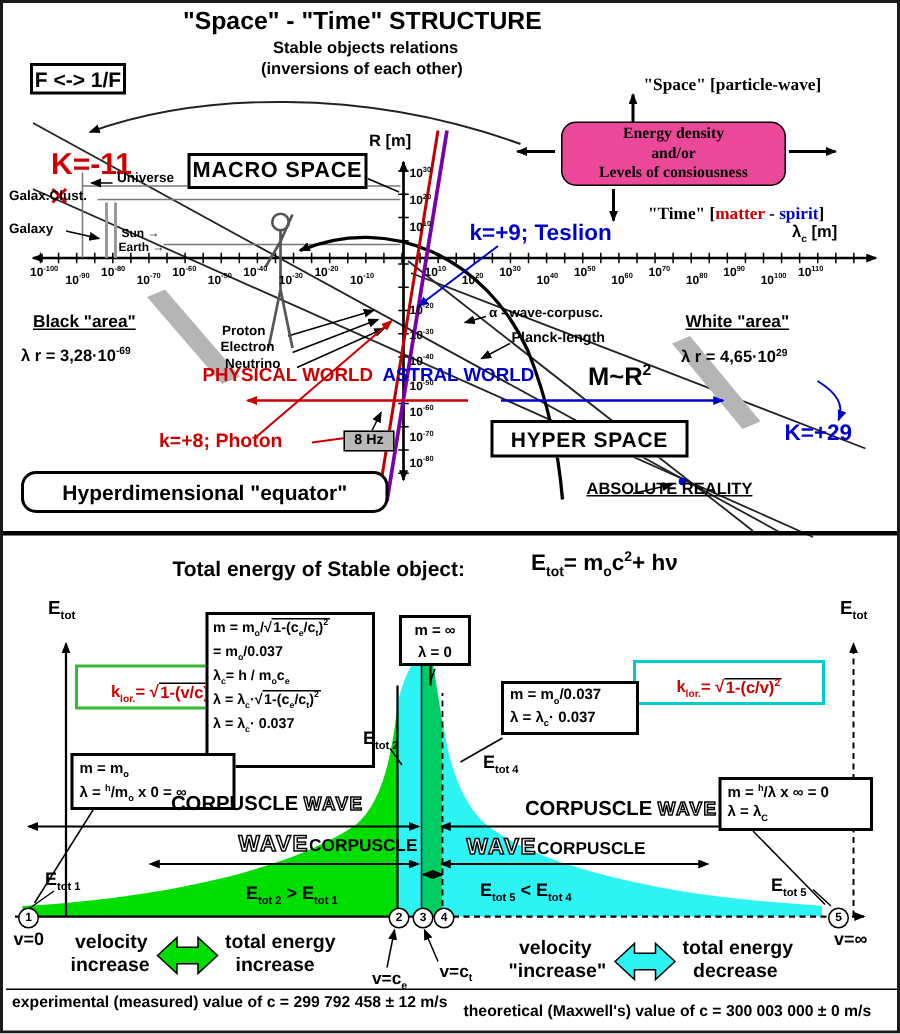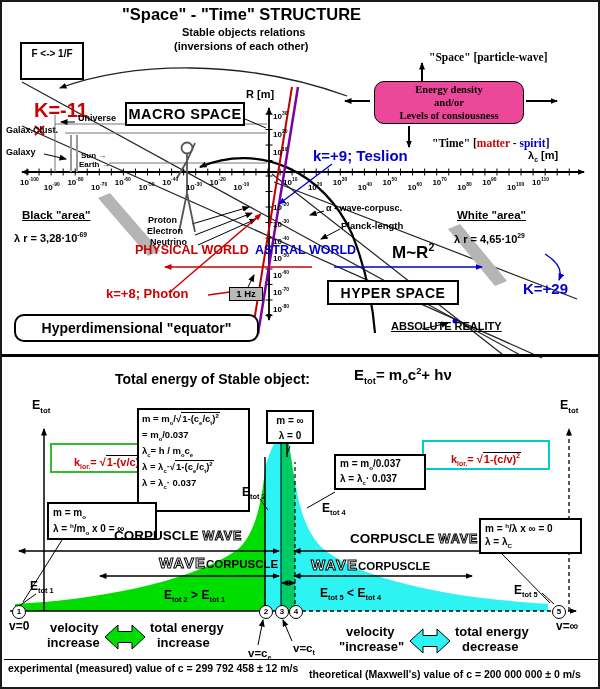--- a/index.html
+++ b/index.html
@@ -205,21 +205,21 @@
     </g>
 
     <polygon fill="#00dd00" stroke="#000" stroke-width="1" points="103,635 116,623 116,629.5 130,629.5 130,623 143,635 130,647 130,640.5 116,640.5 116,647"></polygon>
     <polygon fill="#2ef3f3" stroke="#000" stroke-width="1" points="408,639 421,627 421,633.5 435,633.5 435,627 448,639 435,651 435,644.5 421,644.5 421,651"></polygon>
   </svg>
 
   <div class="lbl" style="left:120px;top:4px;font-size:16.5px">"Space" - "Time"  STRUCTURE</div>
   <div class="lbl" style="left:180px;top:25px;font-size:11px">Stable objects relations</div>
   <div class="lbl" style="left:172px;top:39px;font-size:11px">(inversions of each other)</div>
 
-  <div class="box" style="left:18px;top:40px;width:64px;height:38px;font-size:10px;line-height:19px">F &lt;-&gt; 1/F</div>
+  <div class="box" style="left:18px;top:40px;width:64px;height:21px;font-size:14px;line-height:19px">F &lt;-&gt; 1/F</div>
 
   <div class="lbl serif" style="left:427px;top:49px;font-size:11.5px">"Space" [particle-wave]</div>
   <div class="box rnd serif" style="left:372px;top:79px;width:150px;height:43px;font-size:10.5px;line-height:1.25;background:#ec4899;border-width:1.5px;padding-top:1px">
     <div>Energy density</div>
     <div>and/or</div>
     <div>Levels of consiousness</div>
   </div>
   <div class="lbl serif" style="left:430px;top:135px;font-size:11.5px">
     <span>"Time" [</span><span class="red">matter</span><span> - </span><span class="blue">spirit</span><span>]</span>
   </div>
@@ -242,21 +242,21 @@
   <div class="lbl" style="left:146px;top:214px;font-size:9px">Proton</div>
   <div class="lbl" style="left:145px;top:225px;font-size:9px">Electron</div>
   <div class="lbl" style="left:148px;top:236px;font-size:9px">Neutrino</div>
 
   <div class="lbl red" style="left:133px;top:242px;font-size:12.5px">PHYSICAL WORLD</div>
   <div class="lbl blue" style="left:253px;top:242px;font-size:12.5px">ASTRAL WORLD</div>
 
   <div class="lbl u" style="left:20px;top:207px;font-size:11.5px">Black "area"</div>
   <div class="lbl" style="left:12px;top:229px;font-size:11px">λ r = 3,28·10<sup>-69</sup></div>
   <div class="lbl red" style="left:104px;top:285px;font-size:13px">k=+8; Photon</div>
-  <div class="box" style="left:227px;top:285px;width:34px;height:14px;font-size:9.5px;line-height:12px;background:#b9b9b9;border-width:1px">1 Hz</div>
+  <div class="box" style="left:227px;top:285px;width:34px;height:14px;font-size:9.5px;line-height:12px;background:#b9b9b9;border-width:1px">8 Hz</div>
   <div class="box rnd" style="left:12px;top:312px;width:245px;height:28px;font-size:14px;line-height:25px">Hyperdimensional "equator"</div>
   <div class="box" style="left:325px;top:278px;width:132px;height:25px;font-size:14px;line-height:22px;letter-spacing:.5px">HYPER SPACE</div>
 
   <div class="lbl u" style="left:455px;top:207px;font-size:11.5px">White "area"</div>
   <div class="lbl" style="left:452px;top:230px;font-size:11px">λ r = 4,65·10<sup>29</sup></div>
   <div class="lbl" style="left:390px;top:240px;font-size:17px">M~R<sup>2</sup></div>
   <div class="lbl blue" style="left:521px;top:279px;font-size:15px">K=+29</div>
   <div class="lbl u" style="left:389px;top:319px;font-size:11px">ABSOLUTE REALITY</div>
 
   <div class="tickrow">
@@ -371,14 +371,14 @@
   <div class="lbl" style="left:45px;top:634px;font-size:13px">increase</div>
   <div class="lbl" style="left:148px;top:619px;font-size:13px">total energy</div>
   <div class="lbl" style="left:155px;top:634px;font-size:13px">increase</div>
   <div class="lbl" style="left:344px;top:623px;font-size:13px">velocity</div>
   <div class="lbl" style="left:337px;top:638px;font-size:13px">"increase"</div>
   <div class="lbl" style="left:453px;top:623px;font-size:13px">total energy</div>
   <div class="lbl" style="left:460px;top:638px;font-size:13px">decrease</div>
 
   <div class="fline" style="top:657px"></div>
   <div class="lbl" style="left:6px;top:661px;font-size:10.5px">experimental (measured) value of c = 299 792 458 ± 12 m/s</div>
-  <div class="lbl" style="left:307px;top:667px;font-size:10.5px">theoretical (Maxwell's) value of c = 200 000 000 ± 0 m/s</div>
+  <div class="lbl" style="left:307px;top:667px;font-size:10.5px">theoretical (Maxwell's) value of c = 300 003 000 ± 0 m/s</div>
 </div>
 
 </body></html>

